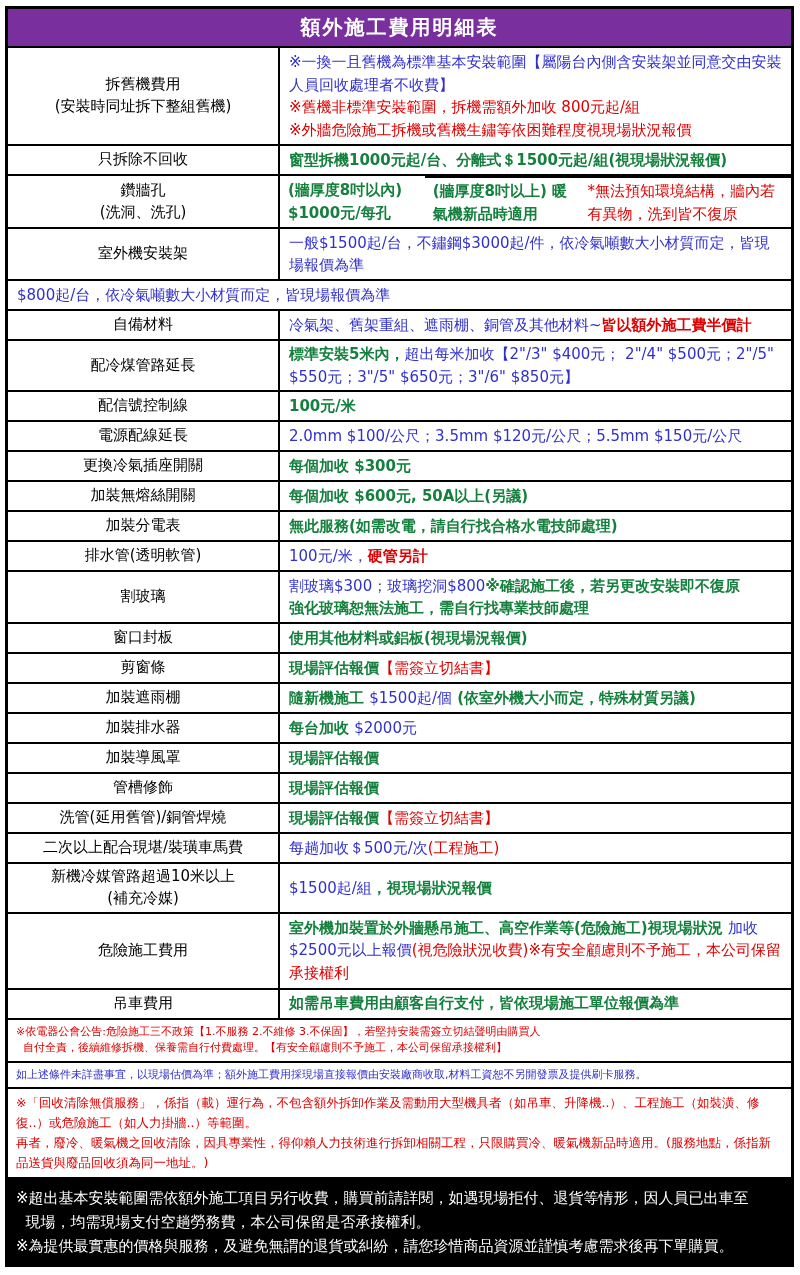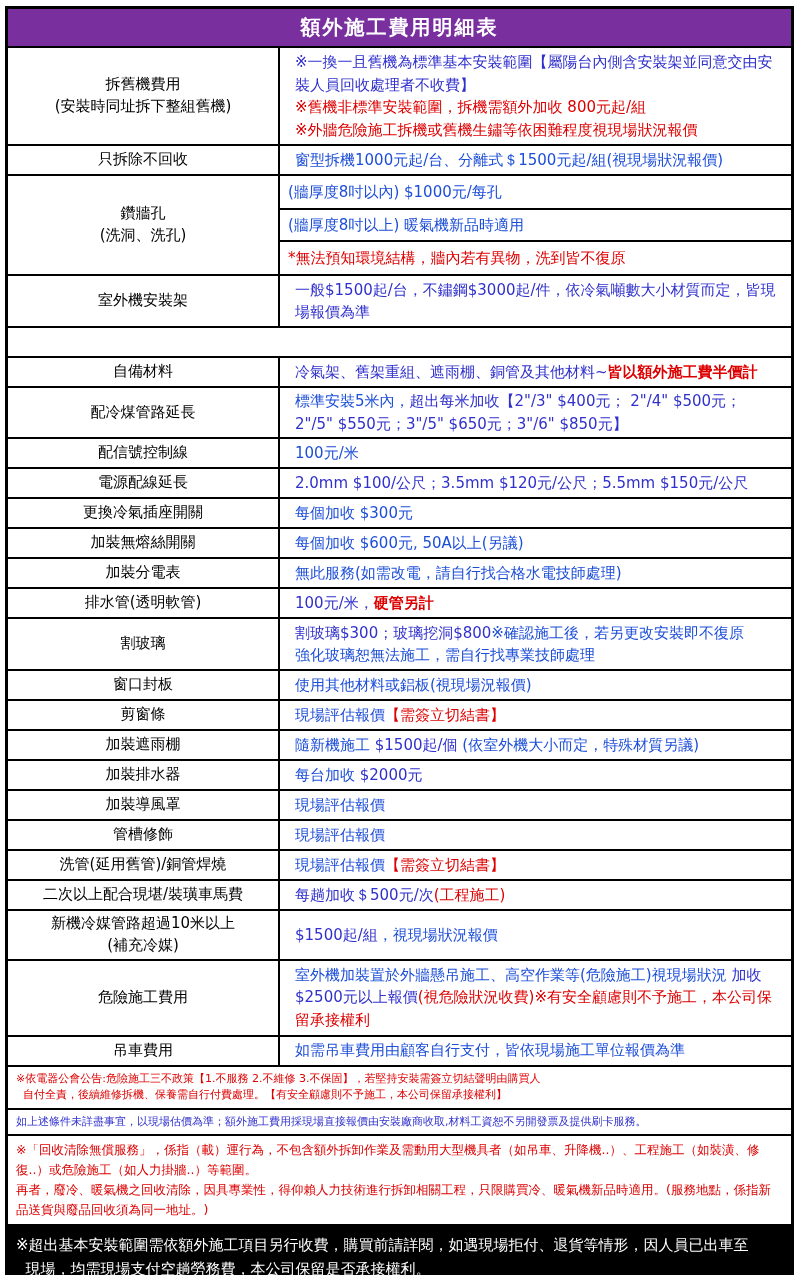--- a/index.html
+++ b/index.html
@@ -13,32 +13,32 @@
     text-align:center;padding:5px 0;letter-spacing:2px;
   }
   .row{display:flex;border-top:2px solid #000;align-items:stretch;}
   .lcell{
     flex:0 0 272px;width:272px;box-sizing:border-box;border-right:2px solid #000;
     display:flex;align-items:center;justify-content:center;text-align:center;
     font-size:15px;line-height:1.45;padding:2px 0;white-space:pre-wrap;
   }
   .rcell{
     flex:1;box-sizing:border-box;display:flex;align-items:center;
-    font-size:15px;line-height:1.5;padding:2px 15px;
+    font-size:15px;line-height:1.5;padding:2px 9px;
   }
   .rtext{white-space:pre-wrap;}
-  .sub-stack{flex:1;display:flex;flex-direction:column;}
+  .sub-stack{flex:1;display:flex;flex-direction:row;}
   .sub{
     border-top:2px solid #000;display:flex;align-items:center;
     font-size:15px;line-height:1.5;padding:2px 8px;min-height:26px;
   }
   .sub:first-child{border-top:none;}
   .c-blue{color:#3030cc;}
   .c-red{color:#dd0000;}
-  .c-black{color:#1d4ed8;}
+  .c-black{color:#15803d;font-weight:bold;}
   .bold{font-weight:bold;}
   .note{
     border-top:2px solid #000;padding:4px 8px;font-size:11px;line-height:1.5;
     white-space:pre-wrap;box-sizing:border-box;
   }
   .note-small{font-size:12.5px;line-height:1.6;}
   .footer-box{
     border-top:3px solid #000;background:#000;color:#fff;padding:6px 8px;
     font-size:15px;line-height:1.6;white-space:pre-wrap;box-sizing:border-box;
   }
@@ -88,20 +88,23 @@
     </div>
 
     <div class="row mh50">
       <div class="lcell">室外機安裝架</div>
       <div class="rcell">
           <div class="rtext"><span class="c-blue">一般$1500起/台，不鏽鋼$3000起/件，依冷氣噸數大小材質而定，皆現場報價為準</span></div>
         </div>
     </div>
 
     <div class="row mh28">
+      <div class="rcell">
+          <div class="rtext"><span class="c-blue">$800起/台，依冷氣噸數大小材質而定，皆現場報價為準</span></div>
+        </div>
     </div>
 
     <div class="row mh28">
       <div class="lcell">自備材料</div>
       <div class="rcell">
           <div class="rtext"><span class="c-blue">冷氣架、舊架重組、遮雨棚、銅管及其他材料~</span><span class="c-red bold">皆以額外施工費半價計</span></div>
         </div>
     </div>
 
     <div class="row mh48">

